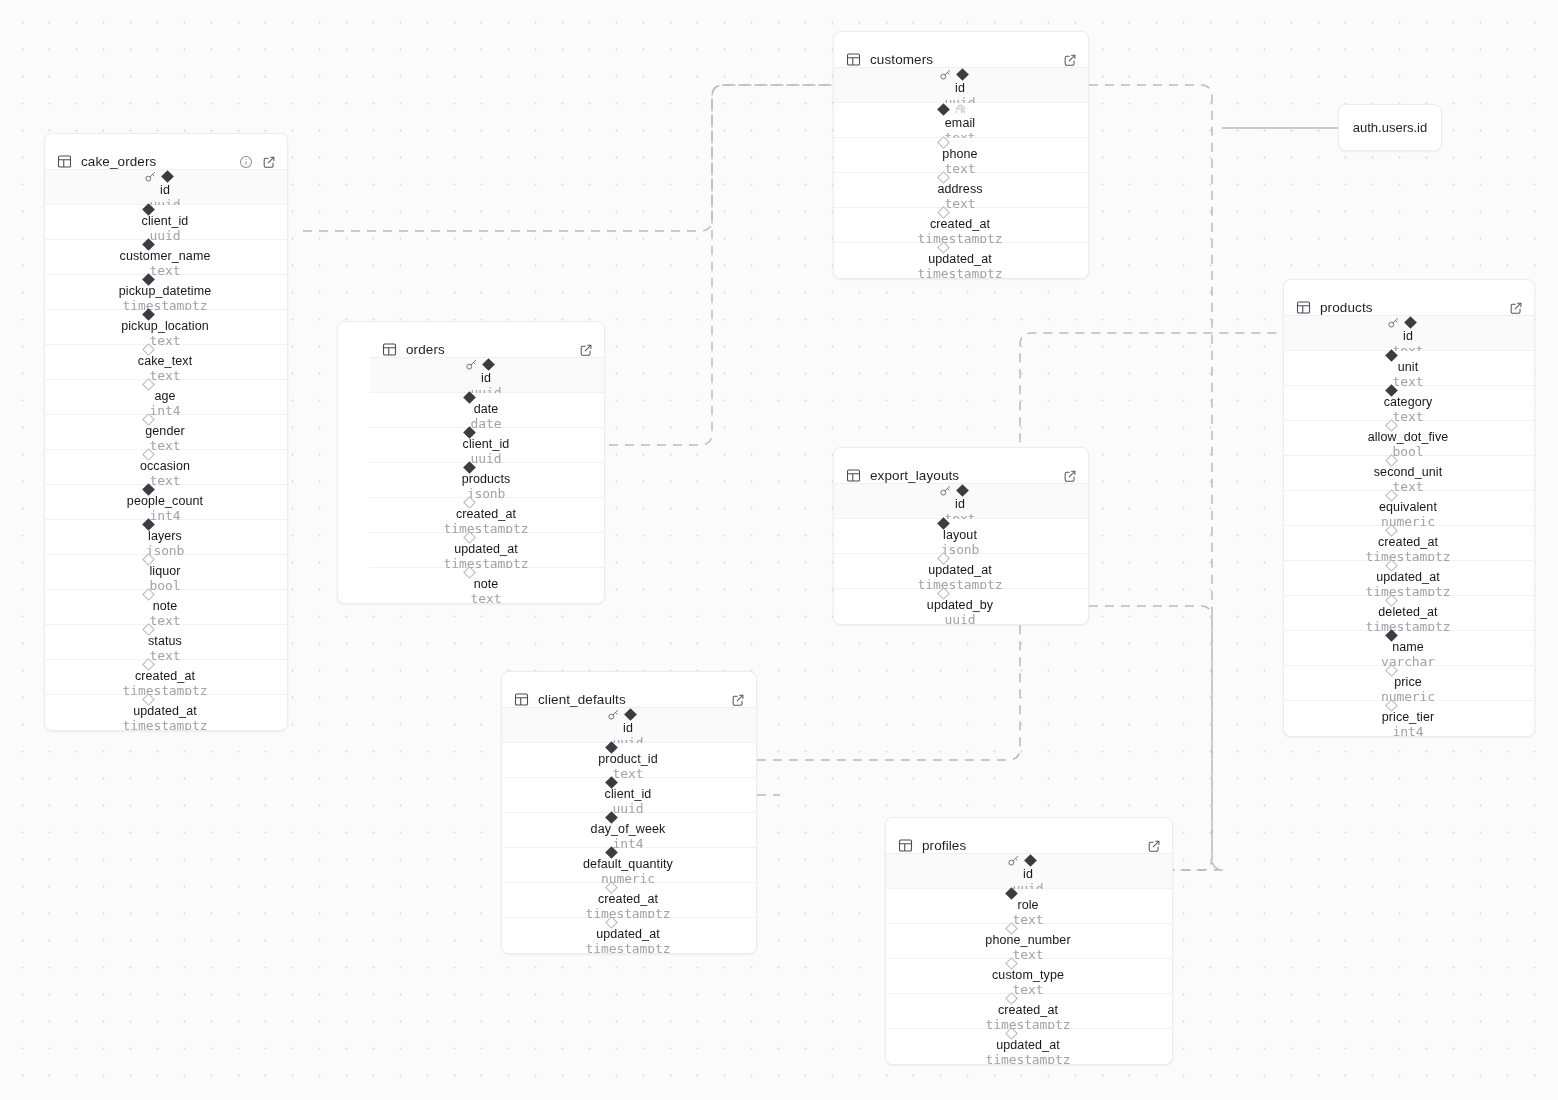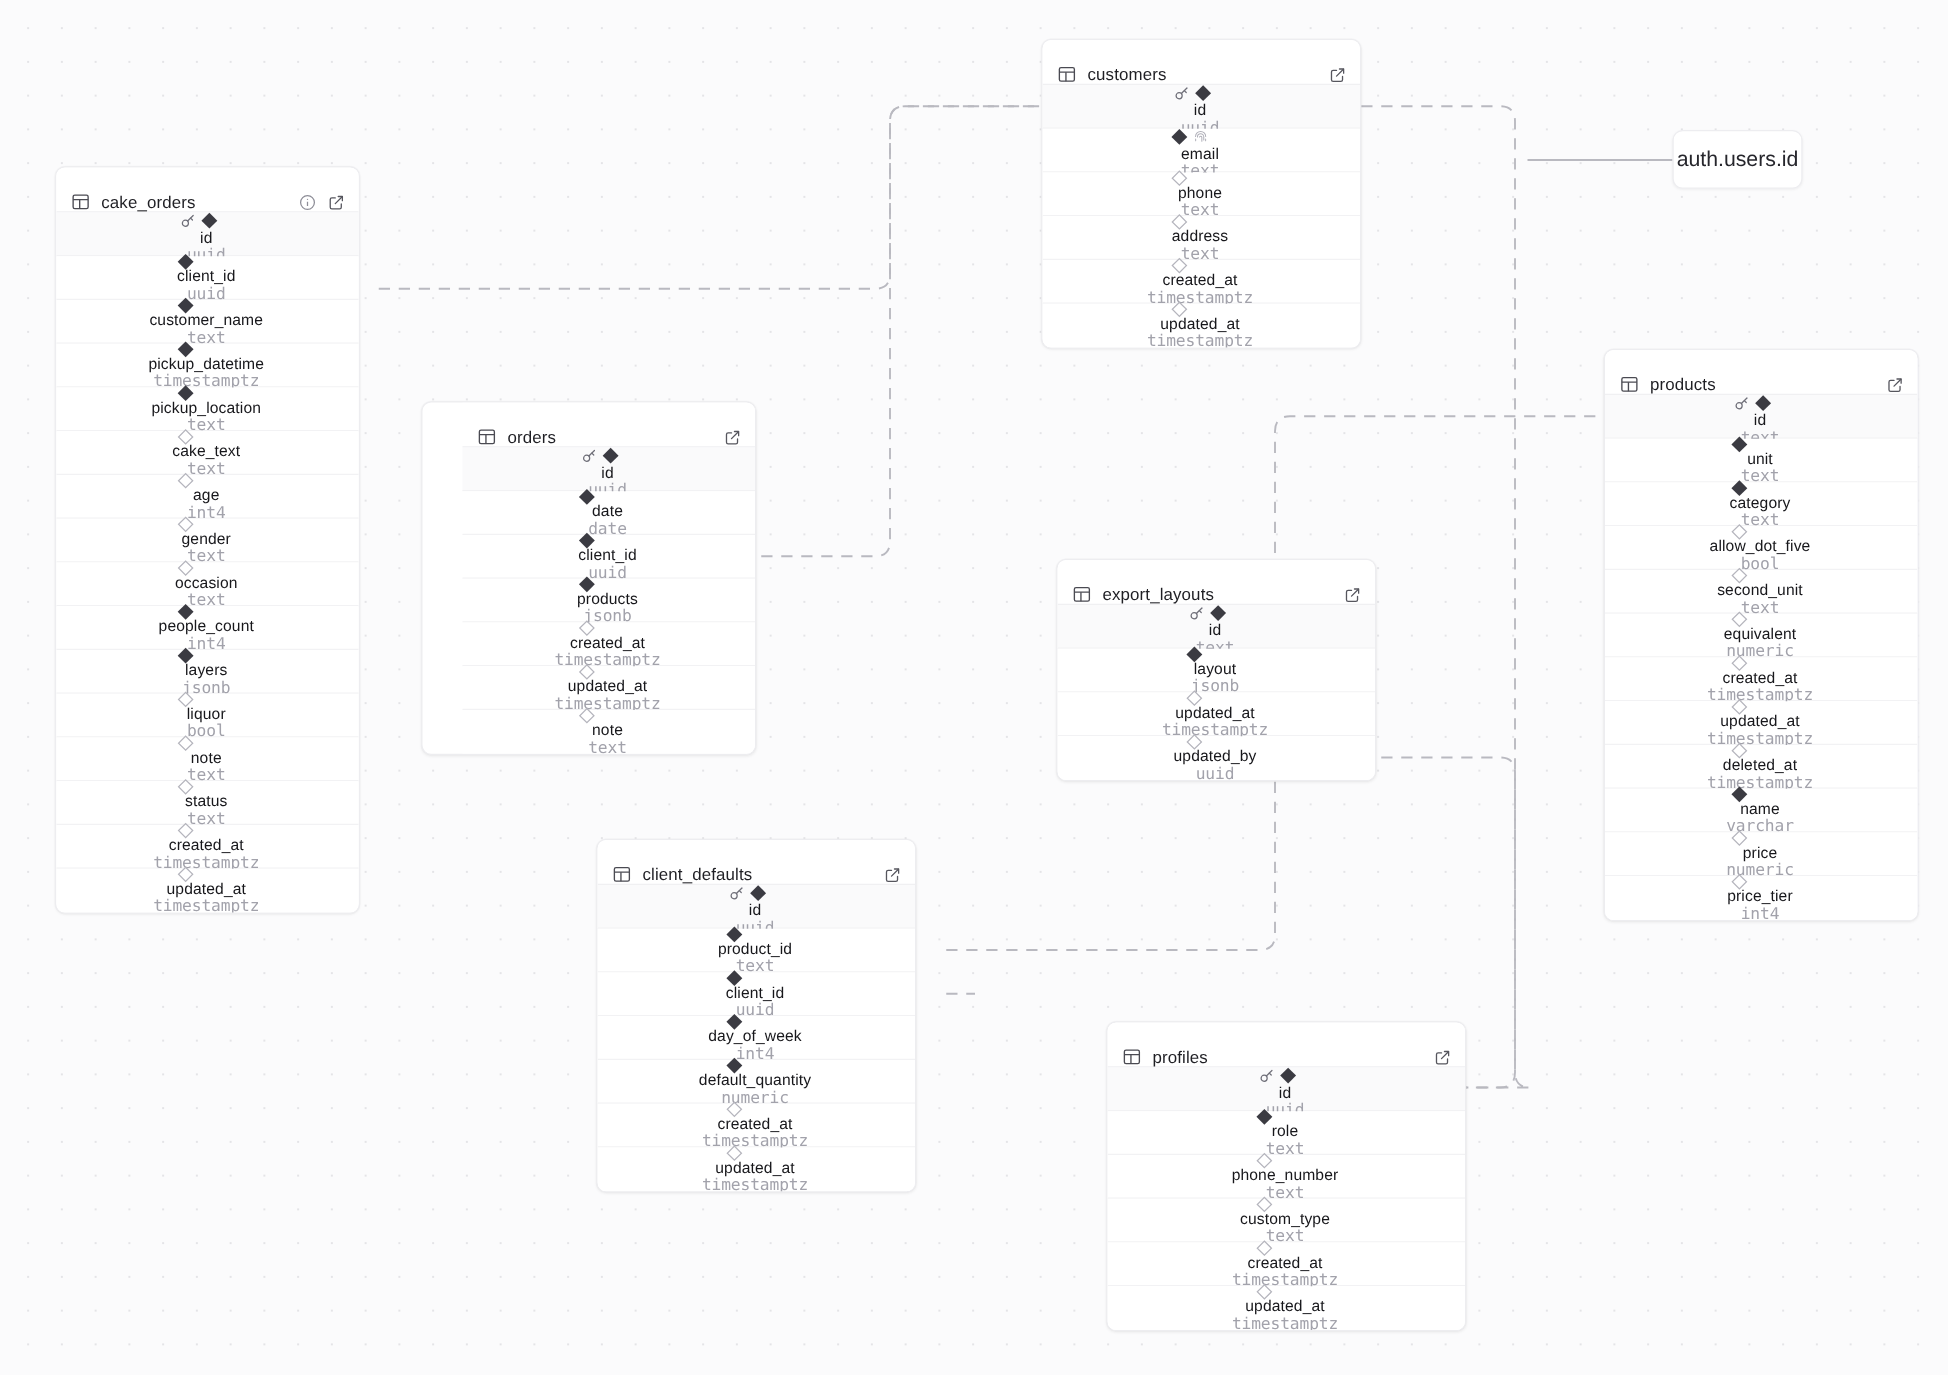--- a/index.html
+++ b/index.html
@@ -109,21 +109,21 @@
   .pill-node {
     position: absolute;
     z-index: 5;
     background: #fff;
     border: 1px solid #ededf0;
     border-radius: 8px;
     box-shadow: 0 1px 2px rgba(16,18,24,0.05);
     display: flex;
     align-items: center;
     justify-content: center;
-    font-size: 17px;
+    font-size: 13px;
     color: #26262c;
     white-space: nowrap;
   }
 </style>
 </head>
 <body>
 
 <div id="canvas">
 
   <svg id="edges" viewBox="0 0 1558 1100" xmlns="http://www.w3.org/2000/svg">
@@ -433,21 +433,21 @@
           <span class="field-type">timestamptz</span>
         </div>
         <div class="field-row">
           <span class="marks">
             <span class="dia hollow"></span>
           </span>
           <span class="field-name">updated_at</span>
           <span class="field-type">timestamptz</span>
         </div>
       </div>
-      <div class="node" style="left: 833px; top: 447px; width: 256px; margin-left: 12px;">
+      <div class="node" style="left: 833px; top: 447px; width: 256px;">
         <div class="node-header">
           <span class="tbl-icon">
             <svg width="15" height="15" viewBox="0 0 16 16" fill="none" stroke="#4a4a52" stroke-width="1.15">
               <rect x="1.6" y="2.2" width="12.8" height="11.6" rx="1.4"></rect>
               <line x1="1.6" y1="6.1" x2="14.4" y2="6.1"></line>
               <line x1="7.2" y1="6.1" x2="7.2" y2="13.8"></line>
             </svg>
           </span>
           <span class="node-title">export_layouts</span>
           <span class="hdr-actions">
@@ -601,21 +601,21 @@
           <span class="field-type">numeric</span>
         </div>
         <div class="field-row">
           <span class="marks">
             <span class="dia hollow"></span>
           </span>
           <span class="field-name">price_tier</span>
           <span class="field-type">int4</span>
         </div>
       </div>
-      <div class="node" style="left: 477px; top: 671px; width: 256px;">
+      <div class="node" style="left: 501px; top: 671px; width: 256px;">
         <div class="node-header">
           <span class="tbl-icon">
             <svg width="15" height="15" viewBox="0 0 16 16" fill="none" stroke="#4a4a52" stroke-width="1.15">
               <rect x="1.6" y="2.2" width="12.8" height="11.6" rx="1.4"></rect>
               <line x1="1.6" y1="6.1" x2="14.4" y2="6.1"></line>
               <line x1="7.2" y1="6.1" x2="7.2" y2="13.8"></line>
             </svg>
           </span>
           <span class="node-title">client_defaults</span>
           <span class="hdr-actions">

